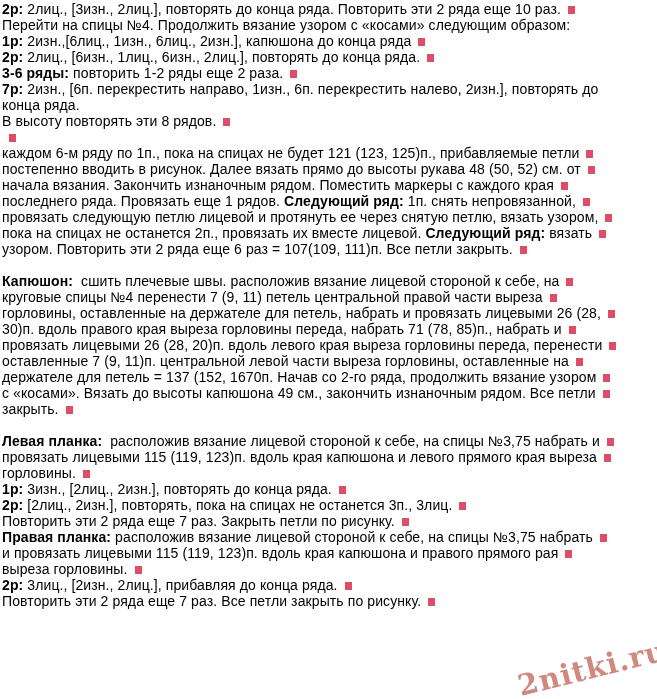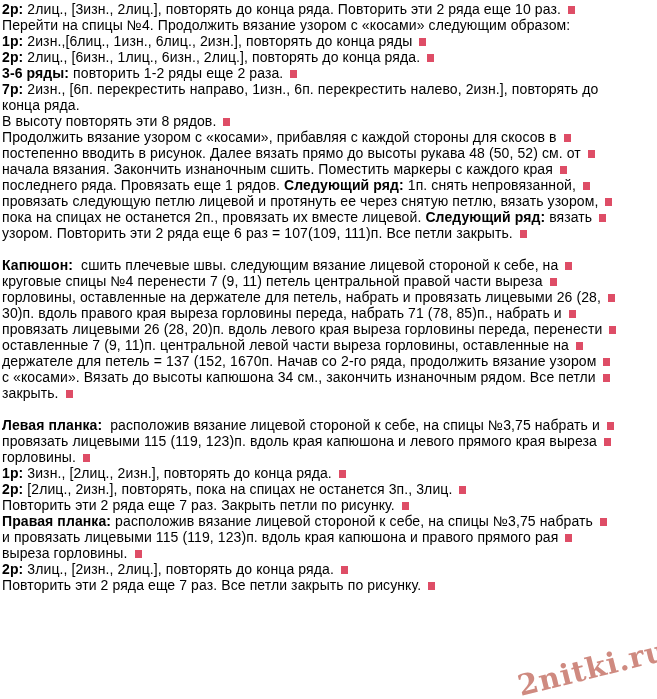--- a/index.html
+++ b/index.html
@@ -54,50 +54,51 @@
     user-select: none;
   }
 </style>
 </head>
 <body style="background: rgb(255, 255, 255);">
 
 <div class="page">
   <div class="doc" id="doc" style="color: rgb(0, 0, 0);">
       <div class="line"><span class="seg-bold">2р:</span><span class="seg"> 2лиц., [3изн., 2лиц.], повторять до конца ряда. Повторить эти 2 ряда еще 10 раз.</span><span class="eol-marker" style="background: rgb(222, 77, 102);"></span></div>
       <div class="line"><span class="seg">Перейти на спицы №4. Продолжить вязание узором с «косами» следующим образом:</span></div>
-      <div class="line"><span class="seg-bold">1р:</span><span class="seg"> 2изн.,[6лиц., 1изн., 6лиц., 2изн.], повторять до конца ряды</span><span class="eol-marker" style="background: rgb(222, 77, 102);"></span></div>
+      <div class="line"><span class="seg-bold">1р:</span><span class="seg"> 2изн.,[6лиц., 1изн., 6лиц., 2изн.], капюшона до конца ряда</span><span class="eol-marker" style="background: rgb(222, 77, 102);"></span></div>
       <div class="line"><span class="seg-bold">2р:</span><span class="seg"> 2лиц., [6изн., 1лиц., 6изн., 2лиц.], повторять до конца ряда.</span><span class="eol-marker" style="background: rgb(222, 77, 102);"></span></div>
       <div class="line"><span class="seg-bold">3-6 ряды:</span><span class="seg"> повторить 1-2 ряды еще 2 раза.</span><span class="eol-marker" style="background: rgb(222, 77, 102);"></span></div>
       <div class="line"><span class="seg-bold">7р:</span><span class="seg"> 2изн., [6п. перекрестить направо, 1изн., 6п. перекрестить налево, 2изн.], повторять до</span></div>
       <div class="line"><span class="seg">конца ряда.</span></div>
       <div class="line"><span class="seg">В высоту повторять эти 8 рядов.</span><span class="eol-marker" style="background: rgb(222, 77, 102);"></span></div>
-      <div class="line"><span class="seg">Продолжить вязание узором с «косами», прибавляя с каждой стороны для скосов в</span><span class="eol-marker" style="background: rgb(222, 77, 102);"></span></div>
+      <div class="line"><span class="eol-marker" style="background: rgb(222, 77, 102);"></span></div>
+      <div class="line"><span class="seg">каждом 6-м ряду по 1п., пока на спицах не будет 121 (123, 125)п., прибавляемые петли</span><span class="eol-marker" style="background: rgb(222, 77, 102);"></span></div>
       <div class="line"><span class="seg">постепенно вводить в рисунок. Далее вязать прямо до высоты рукава 48 (50, 52) см. от</span><span class="eol-marker" style="background: rgb(222, 77, 102);"></span></div>
-      <div class="line"><span class="seg">начала вязания. Закончить изнаночным сшить. Поместить маркеры с каждого края</span><span class="eol-marker" style="background: rgb(222, 77, 102);"></span></div>
+      <div class="line"><span class="seg">начала вязания. Закончить изнаночным рядом. Поместить маркеры с каждого края</span><span class="eol-marker" style="background: rgb(222, 77, 102);"></span></div>
       <div class="line"><span class="seg">последнего ряда. Провязать еще 1 рядов. </span><span class="seg-bold">Следующий ряд:</span><span class="seg"> 1п. снять непровязанной,</span><span class="eol-marker" style="background: rgb(222, 77, 102);"></span></div>
       <div class="line"><span class="seg">провязать следующую петлю лицевой и протянуть ее через снятую петлю, вязать узором,</span><span class="eol-marker" style="background: rgb(222, 77, 102);"></span></div>
       <div class="line"><span class="seg">пока на спицах не останется 2п., провязать их вместе лицевой. </span><span class="seg-bold">Следующий ряд:</span><span class="seg"> вязать</span><span class="eol-marker" style="background: rgb(222, 77, 102);"></span></div>
       <div class="line"><span class="seg">узором. Повторить эти 2 ряда еще 6 раз = 107(109, 111)п. Все петли закрыть.</span><span class="eol-marker" style="background: rgb(222, 77, 102);"></span></div>
       <div class="line"></div>
-      <div class="line"><span class="seg-bold">Капюшон:</span><span class="seg">  сшить плечевые швы. следующим вязание лицевой стороной к себе, на</span><span class="eol-marker" style="background: rgb(222, 77, 102);"></span></div>
+      <div class="line"><span class="seg-bold">Капюшон:</span><span class="seg">  сшить плечевые швы. расположив вязание лицевой стороной к себе, на</span><span class="eol-marker" style="background: rgb(222, 77, 102);"></span></div>
       <div class="line"><span class="seg">круговые спицы №4 перенести 7 (9, 11) петель центральной правой части выреза</span><span class="eol-marker" style="background: rgb(222, 77, 102);"></span></div>
       <div class="line"><span class="seg">горловины, оставленные на держателе для петель, набрать и провязать лицевыми 26 (28,</span><span class="eol-marker" style="background: rgb(222, 77, 102);"></span></div>
       <div class="line"><span class="seg">30)п. вдоль правого края выреза горловины переда, набрать 71 (78, 85)п., набрать и</span><span class="eol-marker" style="background: rgb(222, 77, 102);"></span></div>
       <div class="line"><span class="seg">провязать лицевыми 26 (28, 20)п. вдоль левого края выреза горловины переда, перенести</span><span class="eol-marker" style="background: rgb(222, 77, 102);"></span></div>
       <div class="line"><span class="seg">оставленные 7 (9, 11)п. центральной левой части выреза горловины, оставленные на</span><span class="eol-marker" style="background: rgb(222, 77, 102);"></span></div>
       <div class="line"><span class="seg">держателе для петель = 137 (152, 1670п. Начав со 2-го ряда, продолжить вязание узором</span><span class="eol-marker" style="background: rgb(222, 77, 102);"></span></div>
-      <div class="line"><span class="seg">с «косами». Вязать до высоты капюшона 34 см., закончить изнаночным рядом. Все петли</span><span class="eol-marker" style="background: rgb(222, 77, 102);"></span></div>
+      <div class="line"><span class="seg">с «косами». Вязать до высоты капюшона 49 см., закончить изнаночным рядом. Все петли</span><span class="eol-marker" style="background: rgb(222, 77, 102);"></span></div>
       <div class="line"><span class="seg">закрыть.</span><span class="eol-marker" style="background: rgb(222, 77, 102);"></span></div>
       <div class="line"></div>
       <div class="line"><span class="seg-bold">Левая планка:</span><span class="seg">  расположив вязание лицевой стороной к себе, на спицы №3,75 набрать и</span><span class="eol-marker" style="background: rgb(222, 77, 102);"></span></div>
       <div class="line"><span class="seg">провязать лицевыми 115 (119, 123)п. вдоль края капюшона и левого прямого края выреза</span><span class="eol-marker" style="background: rgb(222, 77, 102);"></span></div>
       <div class="line"><span class="seg">горловины.</span><span class="eol-marker" style="background: rgb(222, 77, 102);"></span></div>
       <div class="line"><span class="seg-bold">1р:</span><span class="seg"> 3изн., [2лиц., 2изн.], повторять до конца ряда.</span><span class="eol-marker" style="background: rgb(222, 77, 102);"></span></div>
       <div class="line"><span class="seg-bold">2р:</span><span class="seg"> [2лиц., 2изн.], повторять, пока на спицах не останется 3п., 3лиц.</span><span class="eol-marker" style="background: rgb(222, 77, 102);"></span></div>
       <div class="line"><span class="seg">Повторить эти 2 ряда еще 7 раз. Закрыть петли по рисунку.</span><span class="eol-marker" style="background: rgb(222, 77, 102);"></span></div>
       <div class="line"><span class="seg-bold">Правая планка:</span><span class="seg"> расположив вязание лицевой стороной к себе, на спицы №3,75 набрать</span><span class="eol-marker" style="background: rgb(222, 77, 102);"></span></div>
       <div class="line"><span class="seg">и провязать лицевыми 115 (119, 123)п. вдоль края капюшона и правого прямого рая</span><span class="eol-marker" style="background: rgb(222, 77, 102);"></span></div>
       <div class="line"><span class="seg">выреза горловины.</span><span class="eol-marker" style="background: rgb(222, 77, 102);"></span></div>
-      <div class="line"><span class="seg-bold">2р:</span><span class="seg"> 3лиц., [2изн., 2лиц.], повторять до конца ряда.</span><span class="eol-marker" style="background: rgb(222, 77, 102);"></span></div>
+      <div class="line"><span class="seg-bold">2р:</span><span class="seg"> 3лиц., [2изн., 2лиц.], прибавляя до конца ряда.</span><span class="eol-marker" style="background: rgb(222, 77, 102);"></span></div>
       <div class="line"><span class="seg">Повторить эти 2 ряда еще 7 раз. Все петли закрыть по рисунку.</span><span class="eol-marker" style="background: rgb(222, 77, 102);"></span></div>
     </div>
   <div class="watermark" style="color: rgb(207, 138, 128);">2nitki.ru</div>
 </div>
 
 </body></html>

